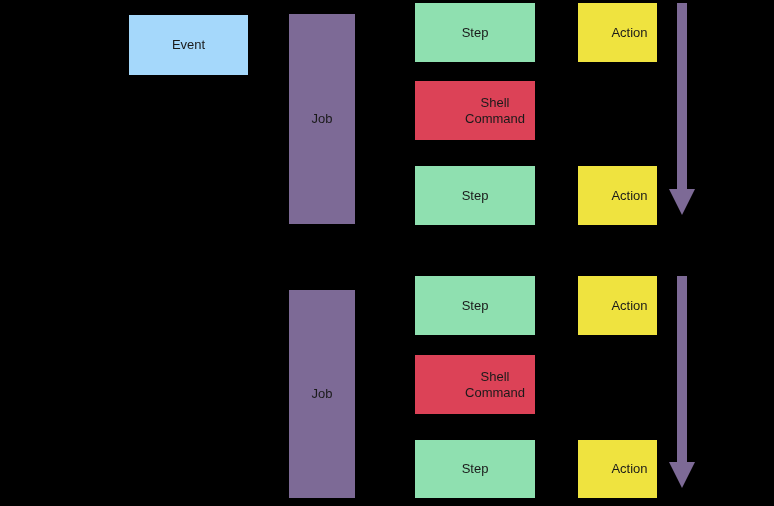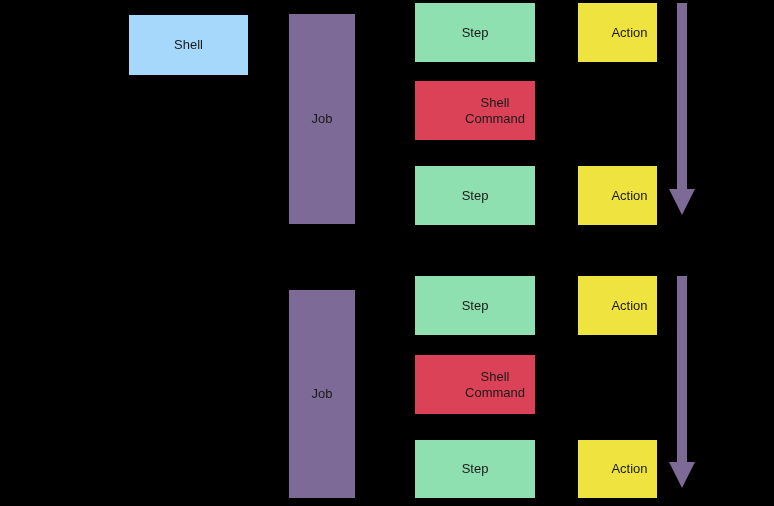--- a/index.html
+++ b/index.html
@@ -38,21 +38,21 @@
     position: absolute;
   }
   .arrow svg { display: block; }
 </style>
 </head>
 <body>
 
 <div id="canvas" style="background: rgb(0, 0, 0);">
 
   <div class="node node-event" style="left: 129px; top: 15px; width: 119px; height: 60px; background: rgb(165, 216, 251); color: rgb(26, 26, 26);">
-      <span>Shell</span>
+      <span>Event</span>
     </div>
 
   <div class="node node-job" style="left: 289px; top: 14px; width: 66px; height: 210px; background: rgb(125, 106, 150); color: rgb(26, 26, 26);">
       <span>Job</span>
     </div>
 
   <div class="node node-step" style="left: 415px; top: 3px; width: 120px; height: 59px; background: rgb(143, 224, 176); color: rgb(26, 26, 26);">
       <span>Step</span>
     </div>
 

